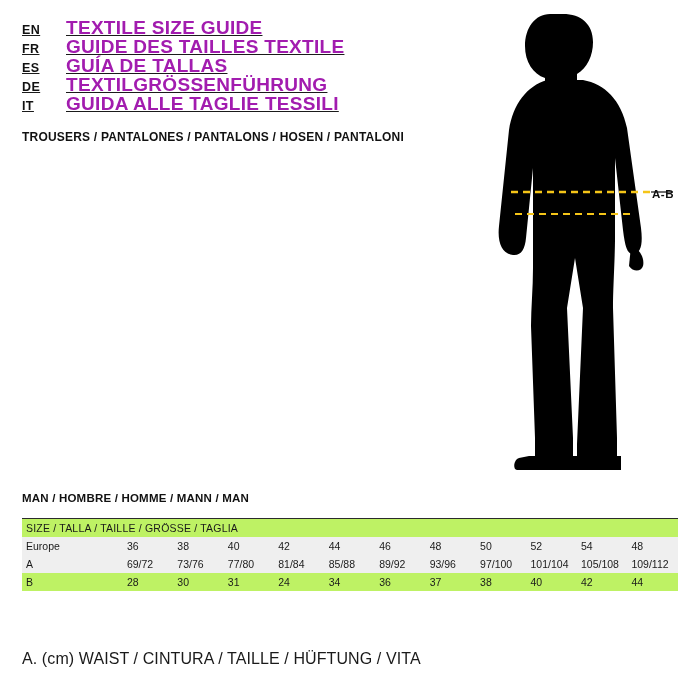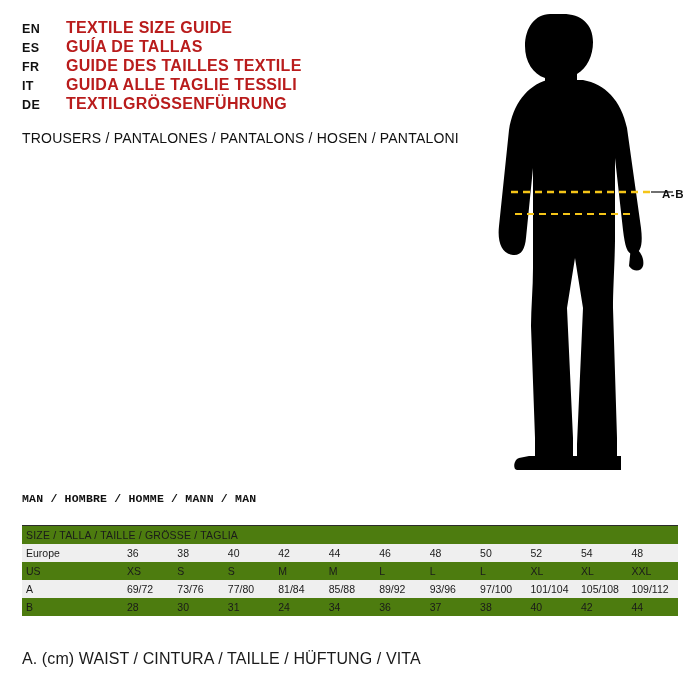--- a/index.html
+++ b/index.html
@@ -21,102 +21,102 @@
     width: 700px;
     height: 700px;
   }
 
   
   .lang-block {
     position: absolute;
     left: 22px;
     top: 18px;
     width: 440px;
+    text-decoration: underline;
   }
   .lang-row {
     display: flex;
     align-items: baseline;
     height: 19px;
     line-height: 19px;
   }
   .lang-code {
     width: 44px;
     font-size: 12.5px;
     font-weight: bold;
     letter-spacing: 0.4px;
     color: #111;
   }
   .lang-title {
-    font-size: 16px;
+    font-size: 19px;
     font-weight: bold;
     letter-spacing: 0.3px;
-    color: #b91c1c;
+    color: #a21caf;
     white-space: nowrap;
   }
   .garment-title {
     position: absolute;
     left: 22px;
     top: 130px;
-    font-size: 14px;
-    font-weight: normal;
+    font-size: 12px;
+    font-weight: bold;
     letter-spacing: 0.2px;
     color: #111;
     white-space: nowrap;
   }
 
   
   .figure-wrap {
     position: absolute;
     left: 455px;
     top: 8px;
     width: 235px;
     height: 470px;
   }
   .figure-wrap svg { display: block; }
 
   .ab-label {
     position: absolute;
-    right: 6px;
+    right: 16px;
     top: 180px;
     font-size: 11.5px;
     font-weight: bold;
     letter-spacing: 0.5px;
     color: #111;
   }
 
   
   .table-area {
     position: absolute;
     left: 22px;
     top: 492px;
     width: 656px;
   }
   .table-heading {
     font-size: 11.5px;
     font-weight: bold;
     letter-spacing: 0.2px;
     color: #111;
-    padding-bottom: 20px;
+    padding-bottom: 14px;
     border-bottom: 1px solid #2b2b2b;
     margin-bottom: 0;
-    font-family: Liberation Mono, monospace;
   }
   table.size-table {
     width: 100%;
     border-collapse: collapse;
     table-layout: fixed;
     font-size: 10.5px;
   }
   table.size-table td {
     padding: 3px 0 3px 4px;
     color: #1a1a1a;
     white-space: nowrap;
   }
   table.size-table tr.band-dark td {
-    background: #4d7c0f;
+    background: #bef264;
   }
   table.size-table tr.band-light td {
     background: #efefef;
   }
   .col-label { width: 100px; }
   .col-val { width: 50px; }
   .subhead td {
     font-weight: normal;
     letter-spacing: 0.2px;
     font-size: 10.5px;
@@ -141,34 +141,34 @@
 <body>
 
 <div class="page">
 
   <div class="lang-block">
     <div class="lang-row">
       <span class="lang-code">EN</span>
       <span class="lang-title">TEXTILE SIZE GUIDE</span>
     </div>
     <div class="lang-row">
+      <span class="lang-code">FR</span>
+      <span class="lang-title">GUIDE DES TAILLES TEXTILE</span>
+    </div>
+    <div class="lang-row">
       <span class="lang-code">ES</span>
       <span class="lang-title">GUÍA DE TALLAS</span>
     </div>
     <div class="lang-row">
-      <span class="lang-code">FR</span>
-      <span class="lang-title">GUIDE DES TAILLES TEXTILE</span>
+      <span class="lang-code">DE</span>
+      <span class="lang-title">TEXTILGRÖSSENFÜHRUNG</span>
     </div>
     <div class="lang-row">
       <span class="lang-code">IT</span>
       <span class="lang-title">GUIDA ALLE TAGLIE TESSILI</span>
-    </div>
-    <div class="lang-row">
-      <span class="lang-code">DE</span>
-      <span class="lang-title">TEXTILGRÖSSENFÜHRUNG</span>
     </div>
   </div>
 
   <div class="garment-title">TROUSERS / PANTALONES / PANTALONS / HOSEN / PANTALONI</div>
 
   <div class="figure-wrap">
     <svg width="235" height="470" viewBox="0 0 235 470" xmlns="http://www.w3.org/2000/svg" aria-hidden="true">
       <g fill="#000000">
 
         <path d="M95 6 C80 6 70 20 70 38 C70 54 78 66 90 70 L90 80 L122 80 L122 66 C132 60 138 48 138 34 C138 16 126 6 108 6 Z"></path>
@@ -248,34 +248,20 @@
           <td>42</td>
           <td>44</td>
           <td>46</td>
           <td>48</td>
           <td>50</td>
           <td>52</td>
           <td>54</td>
           <td>48</td>
         </tr>
 
-        <tr class="band-dark">
-          <td>US</td>
-          <td>XS</td>
-          <td>S</td>
-          <td>S</td>
-          <td>M</td>
-          <td>M</td>
-          <td>L</td>
-          <td>L</td>
-          <td>L</td>
-          <td>XL</td>
-          <td>XL</td>
-          <td>XXL</td>
-        </tr>
 
         <tr class="band-light">
           <td>A</td>
           <td>69/72</td>
           <td>73/76</td>
           <td>77/80</td>
           <td>81/84</td>
           <td>85/88</td>
           <td>89/92</td>
           <td>93/96</td>

